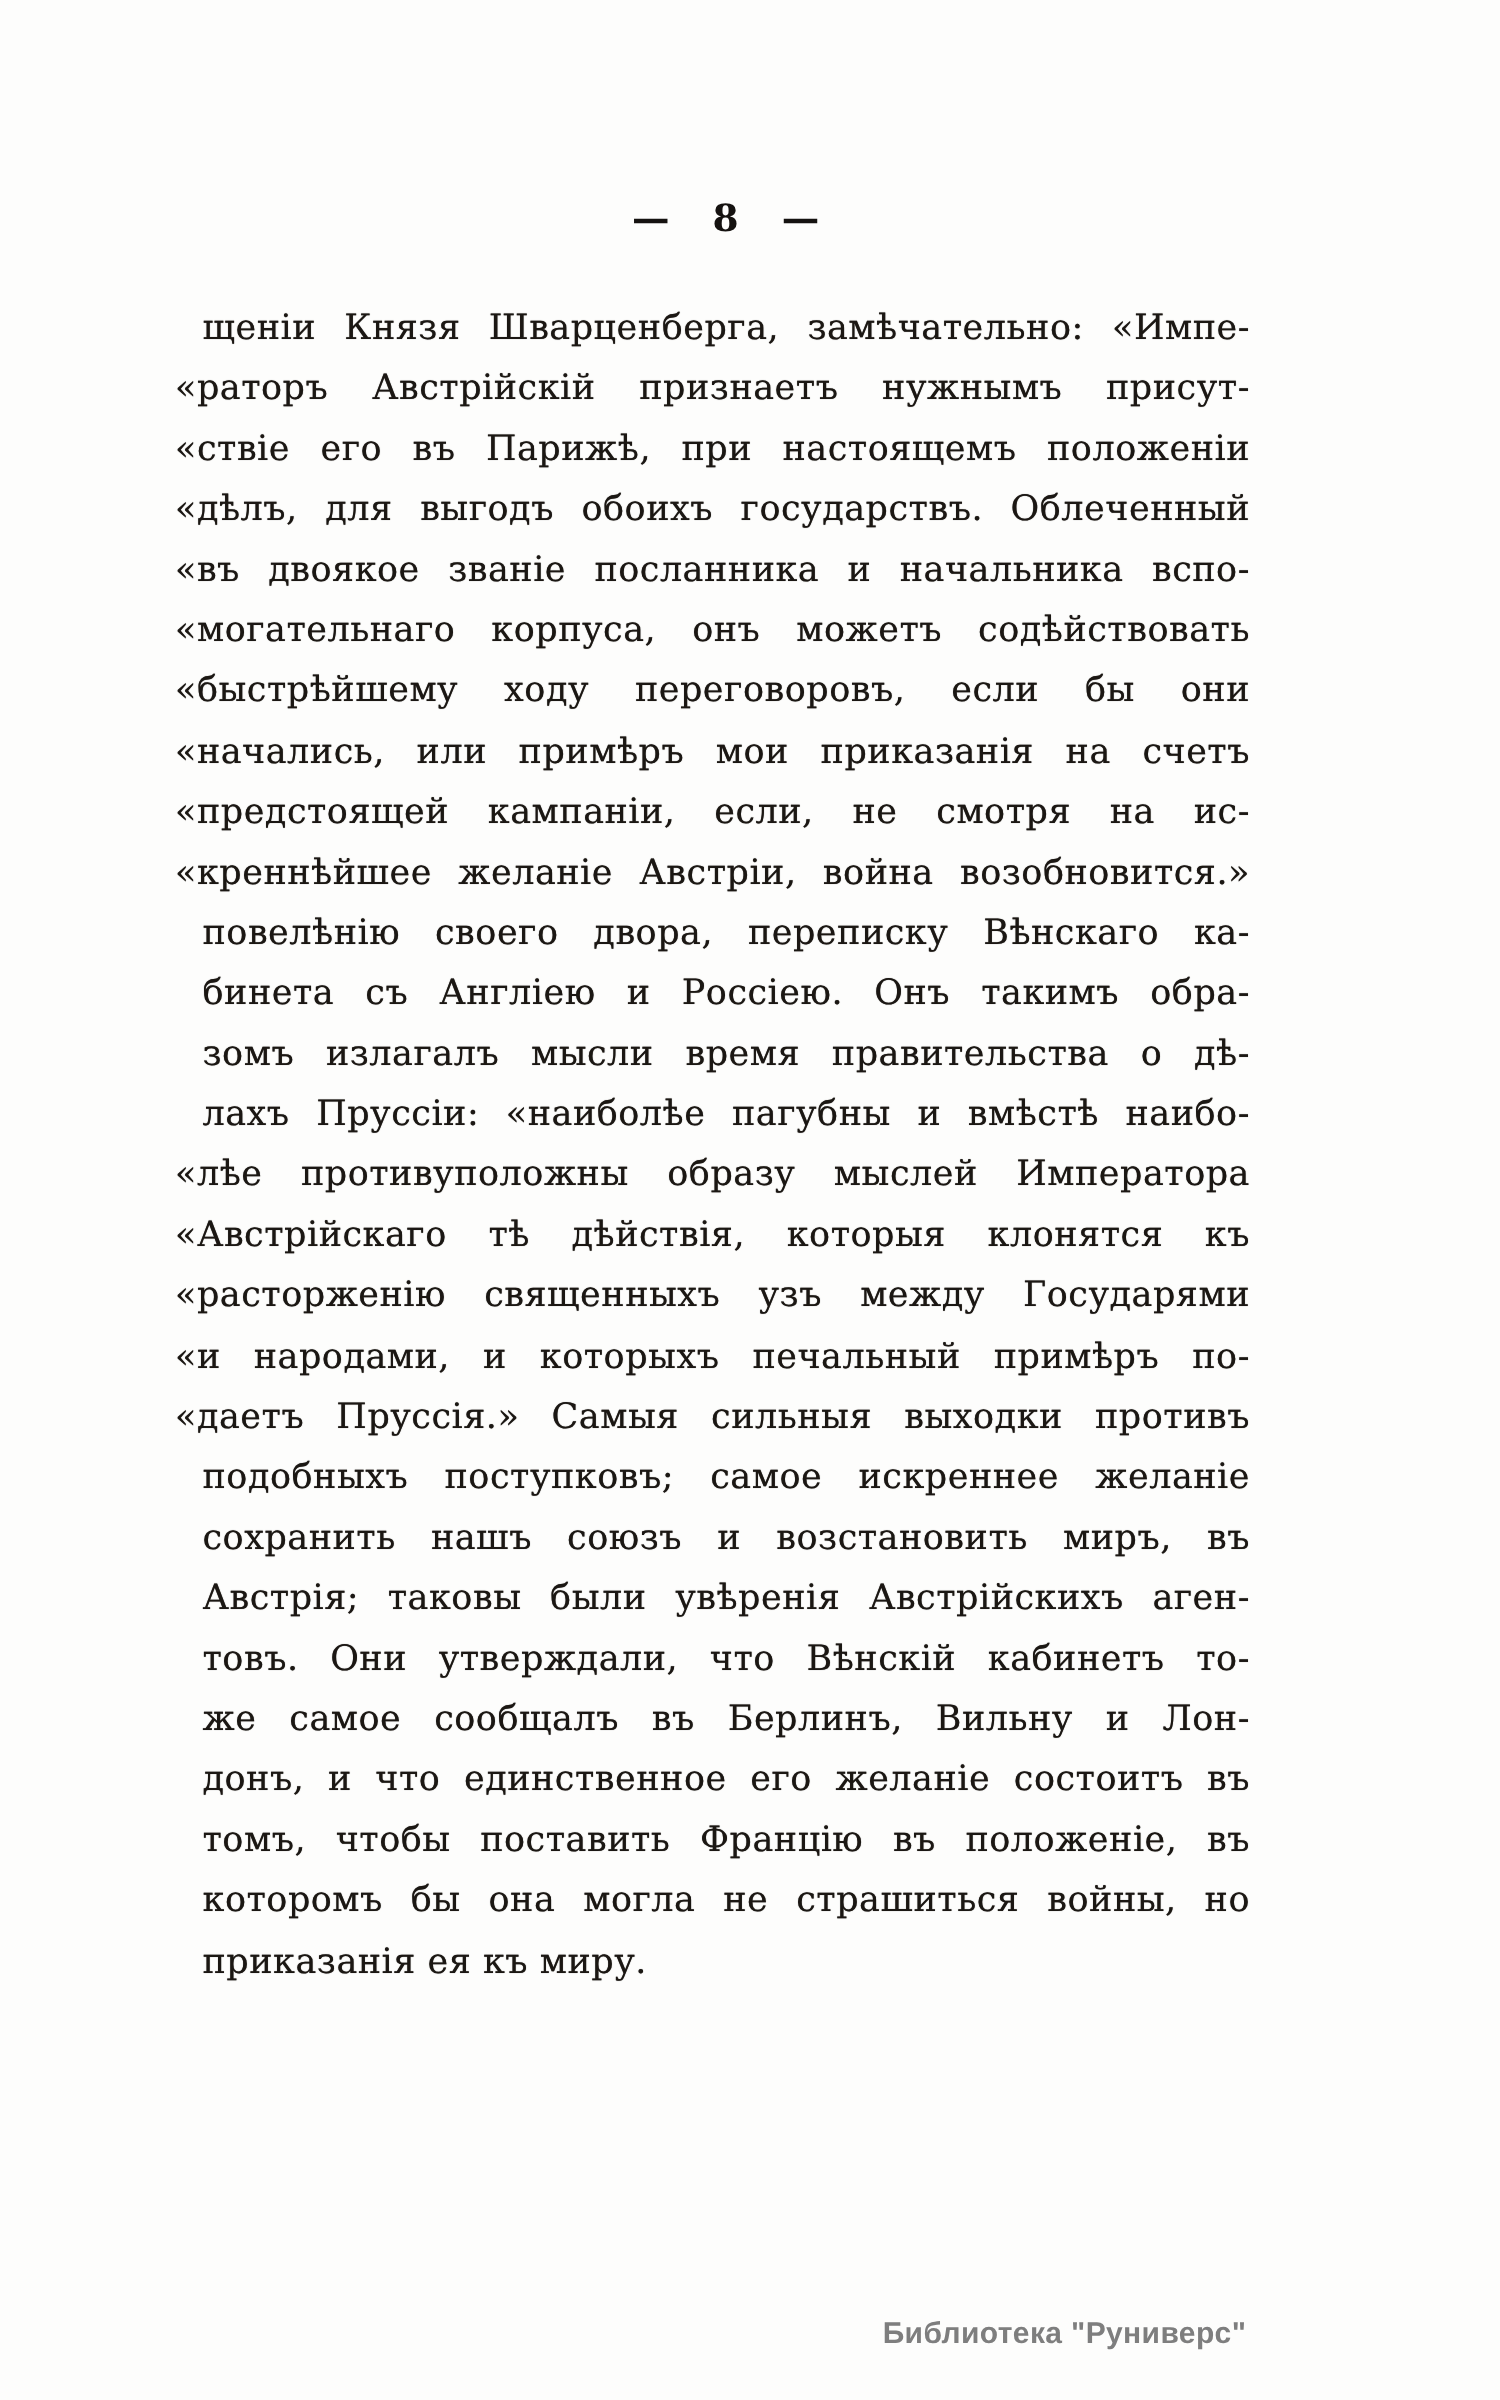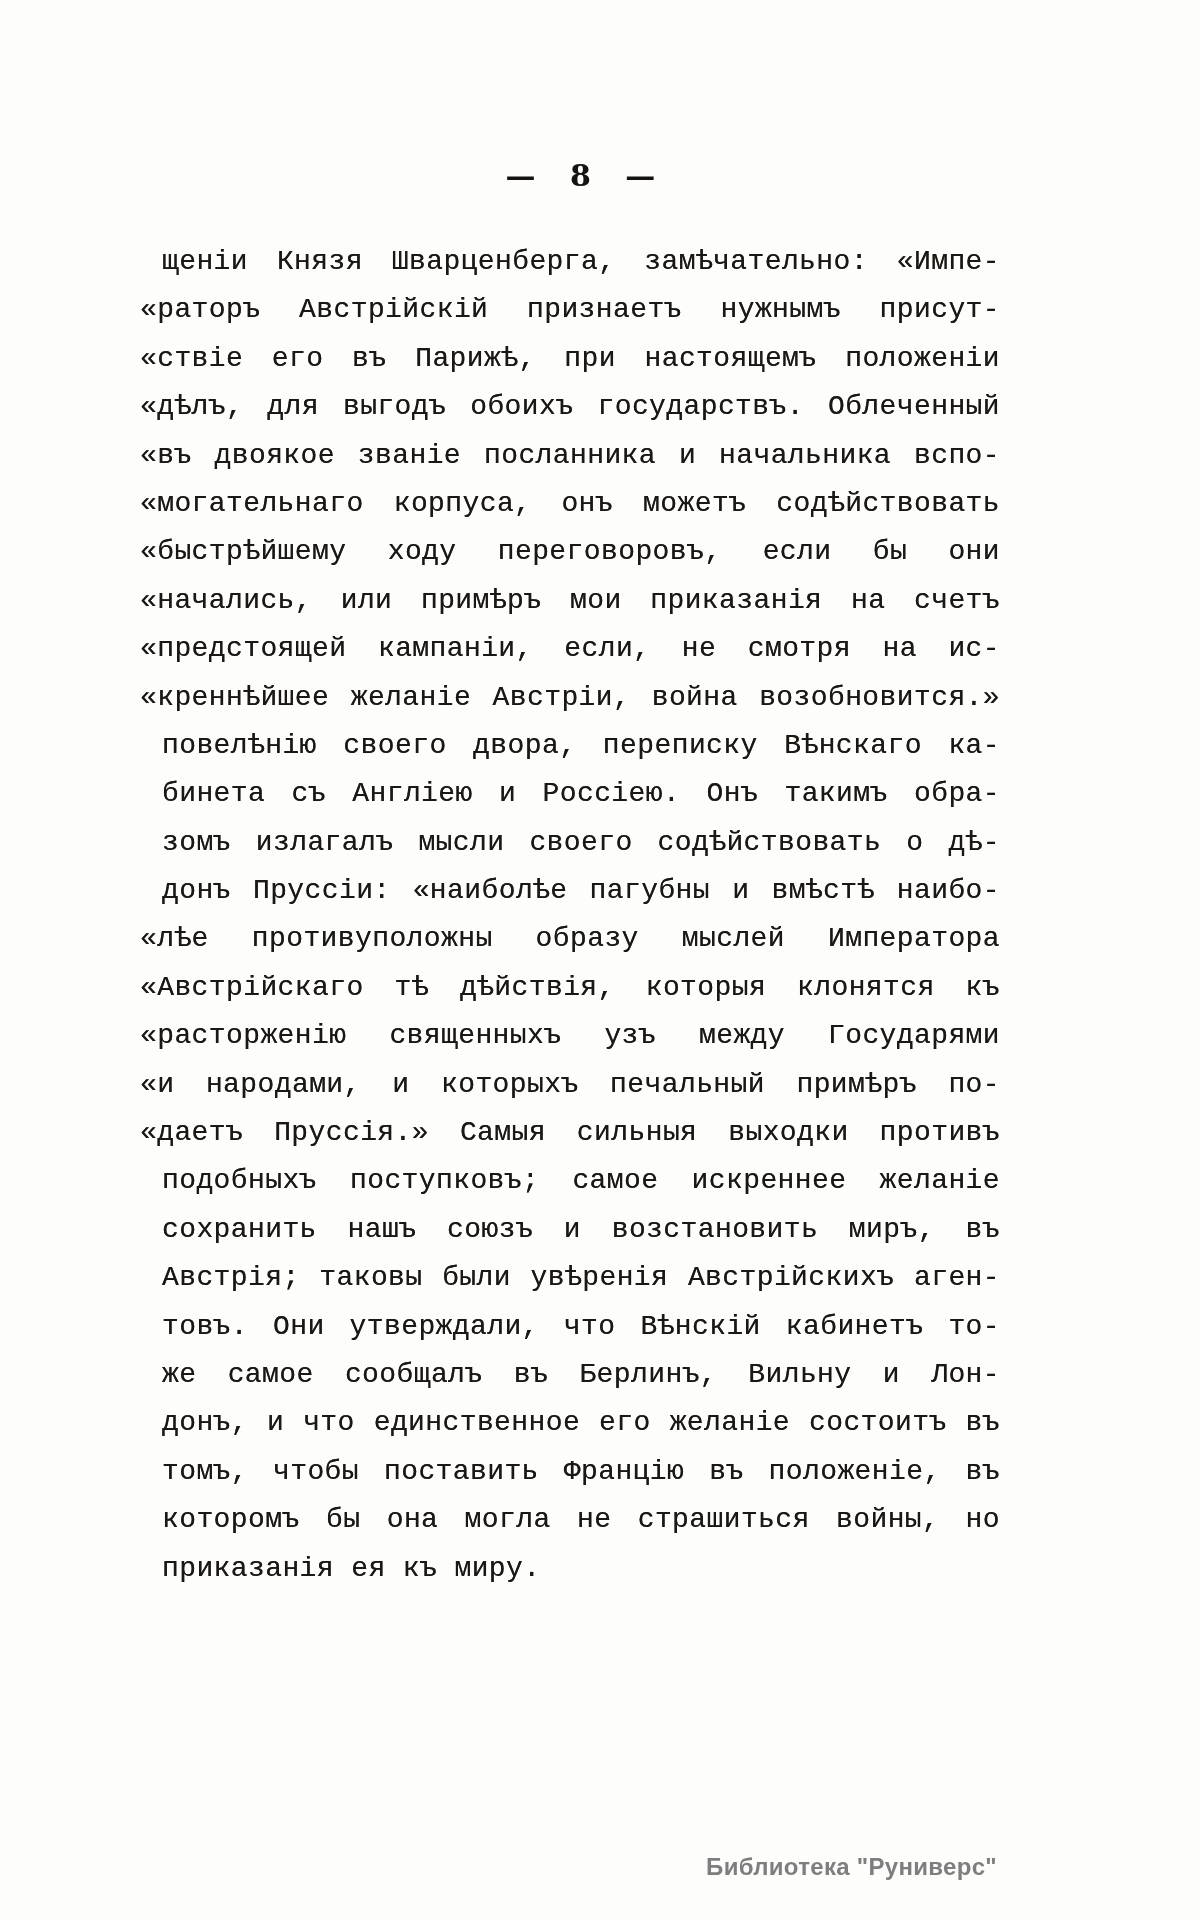--- a/index.html
+++ b/index.html
@@ -28,21 +28,20 @@
     letter-spacing: 1px;
     color: #151210;
   }
   .text-block {
     position: absolute;
     left: 162px;
     top: 238px;
     width: 838px;
     font-size: 28px;
     letter-spacing: 0.4px;
-    font-family: Liberation Mono, monospace;
   }
   .line {
     line-height: 48.4px;
     height: 48.4px;
     white-space: nowrap;        
     text-align: justify;
     text-align-last: justify;
     text-shadow: 0 0 0.6px rgba(20, 16, 12, 0.75); 
   }
   .line { white-space: normal; } 
@@ -81,22 +80,22 @@
     <div class="line hang">«дѣлъ, для выгодъ обоихъ государствъ. Облеченный</div>
     <div class="line hang">«въ двоякое званіе посланника и начальника вспо-</div>
     <div class="line hang">«могательнаго корпуса, онъ можетъ содѣйствовать</div>
     <div class="line hang">«быстрѣйшему ходу переговоровъ, если бы они</div>
     <div class="line hang">«начались, или примѣръ мои приказанія на счетъ</div>
     <div class="line hang">«предстоящей кампаніи, если, не смотря на ис-</div>
     <div class="line hang">«креннѣйшее желаніе Австріи, война возобновится.»</div>
 
     <div class="line">повелѣнію своего двора, переписку Вѣнскаго ка-</div>
     <div class="line">бинета съ Англіею и Россіею. Онъ такимъ обра-</div>
-    <div class="line">зомъ излагалъ мысли своего содѣйствовать о дѣ-</div>
-    <div class="line">донъ Пруссіи: «наиболѣе пагубны и вмѣстѣ наибо-</div>
+    <div class="line">зомъ излагалъ мысли время правительства о дѣ-</div>
+    <div class="line">лахъ Пруссіи: «наиболѣе пагубны и вмѣстѣ наибо-</div>
     <div class="line hang">«лѣе противуположны образу мыслей Императора</div>
     <div class="line hang">«Австрійскаго тѣ дѣйствія, которыя клонятся къ</div>
     <div class="line hang">«расторженію священныхъ узъ между Государями</div>
     <div class="line hang">«и народами, и которыхъ печальный примѣръ по-</div>
     <div class="line hang">«даетъ Пруссія.» Самыя сильныя выходки противъ</div>
     <div class="line">подобныхъ поступковъ; самое искреннее желаніе</div>
     <div class="line">сохранить нашъ союзъ и возстановить миръ, въ</div>
     <div class="line">Австрія; таковы были увѣренія Австрійскихъ аген-</div>
     <div class="line">товъ. Они утверждали, что Вѣнскій кабинетъ то-</div>
     <div class="line">же самое сообщалъ въ Берлинъ, Вильну и Лон-</div>

